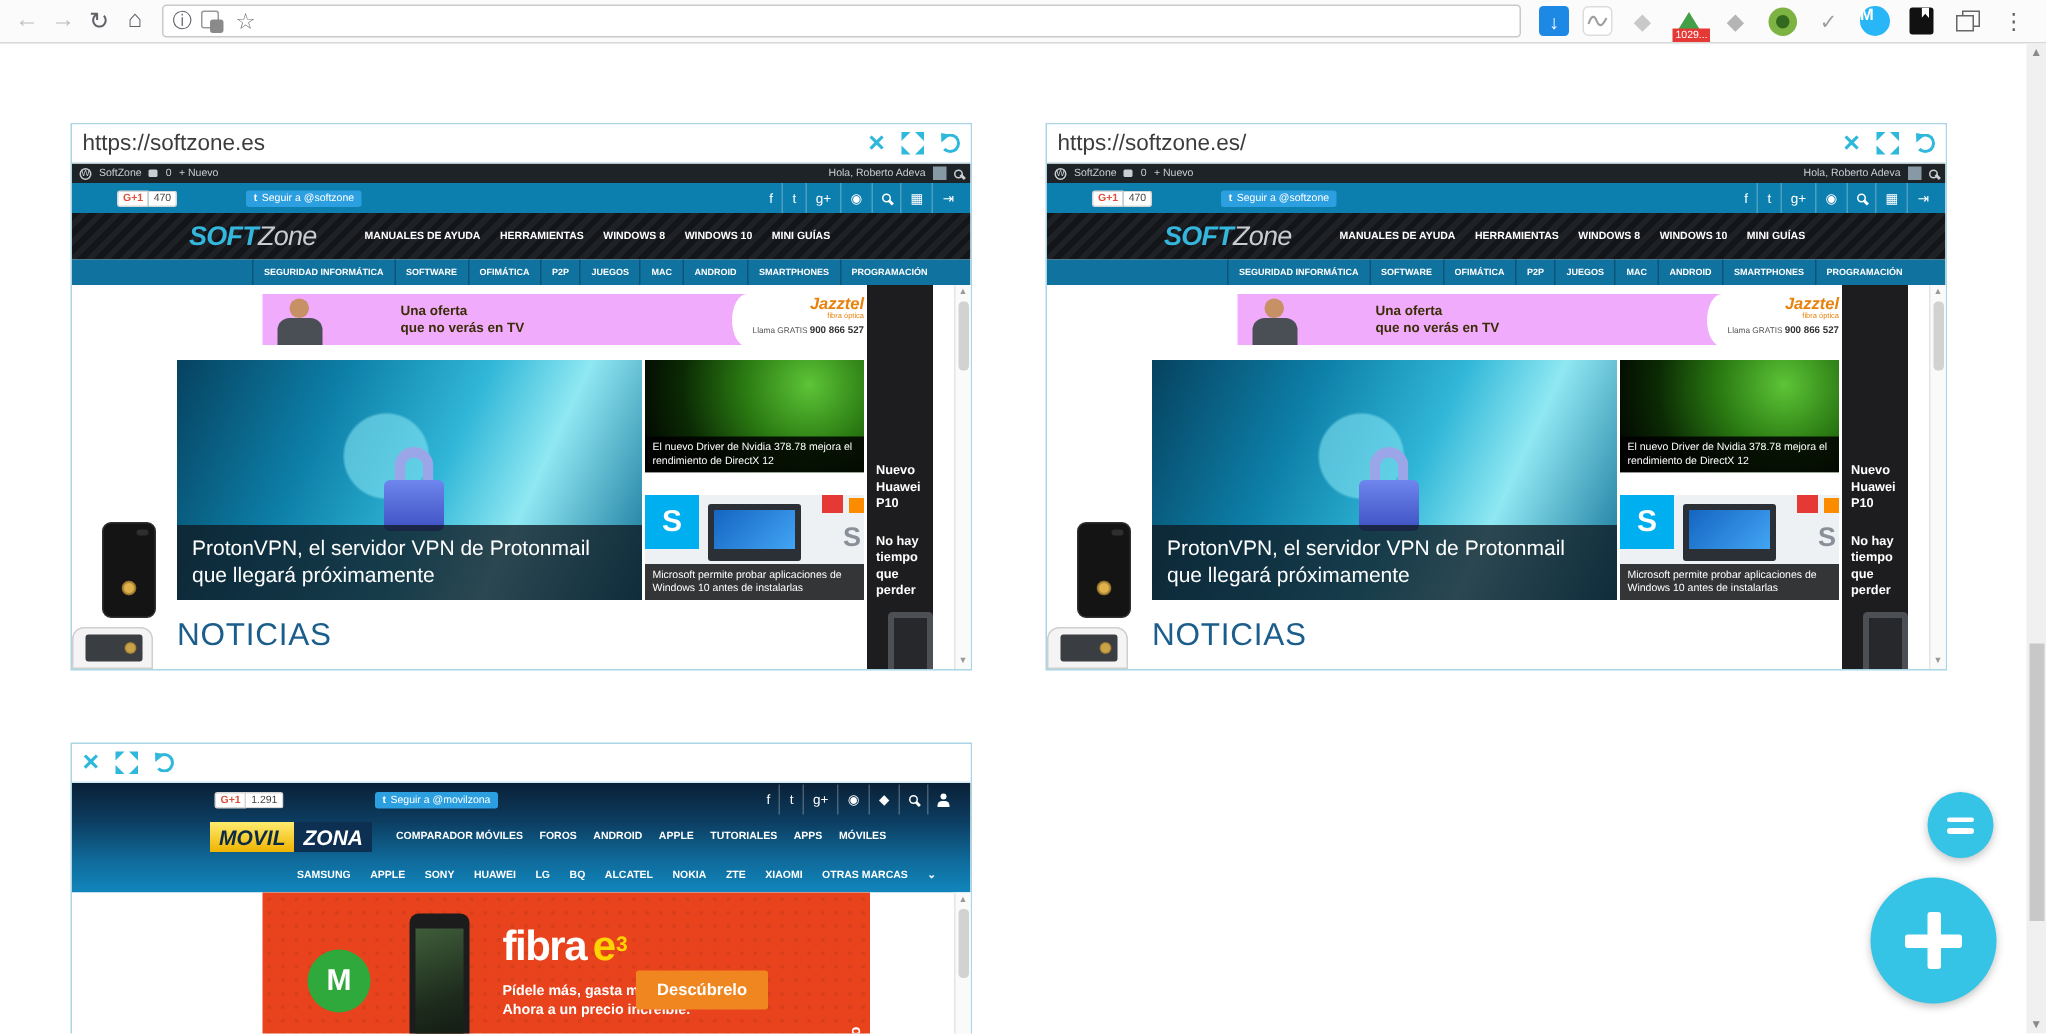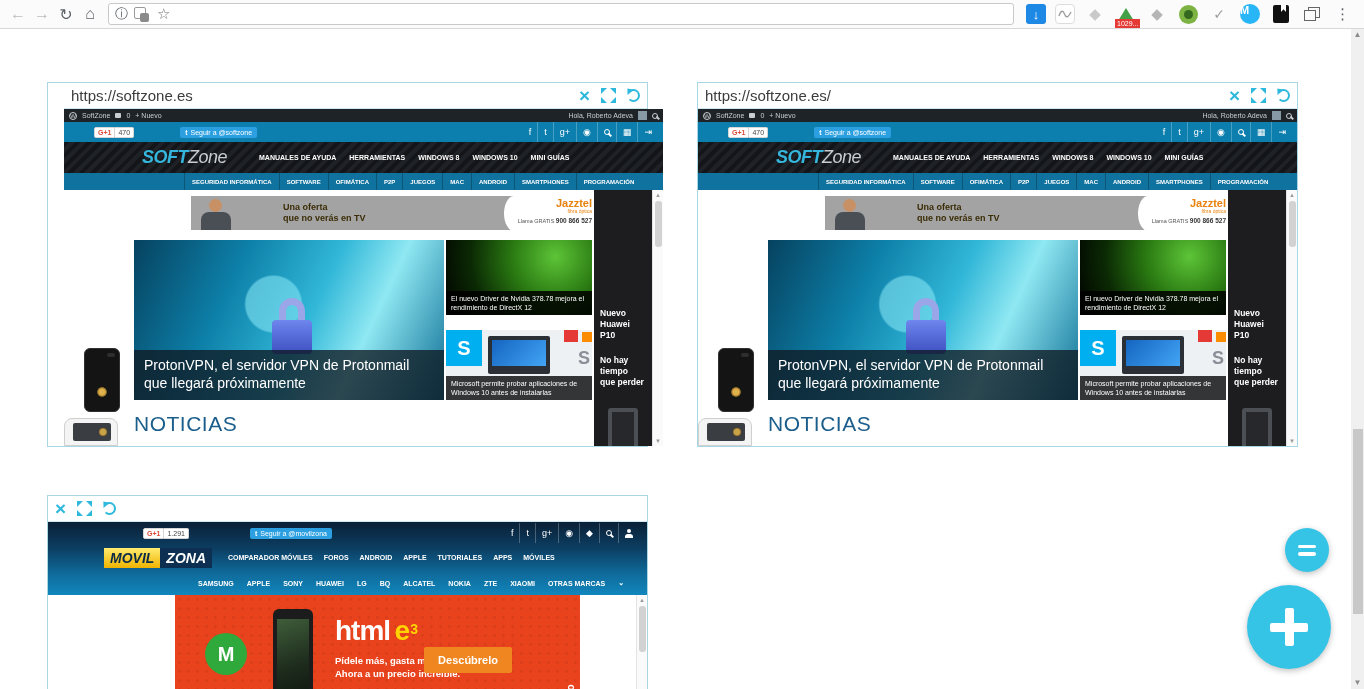--- a/index.html
+++ b/index.html
@@ -38,21 +38,21 @@
   .ext-book { width:16px; height:18px; background:#111; border-radius:2px; position:relative; }
   .ext-book::after { content:""; position:absolute; top:0; right:3px; width:5px; height:7px;
     background:#fff; clip-path:polygon(0 0,100% 0,100% 100%,50% 60%,0 100%); }
   .ext-dup { position:relative; width:16px; height:14px; }
   .ext-dup::before { content:""; position:absolute; top:0; right:0; width:10px; height:9px; border:1.5px solid #666; }
   .ext-dup::after { content:""; position:absolute; bottom:0; left:0; width:10px; height:9px; border:1.5px solid #666; background:#fbfbfb; }
   .menu-dots { font-size:15px; color:#5f6368; padding:0 8px; cursor:pointer; }
 
   
   .panel { position:absolute; width:601px; height:365px; background:#fff; border:1px solid #a9d5e5; }
-  .panel1 { left:47px; top:82px;padding-left:16px; }
+  .panel1 { left:47px; top:82px; }
   .panel2 { left:697px; top:82px; }
   .panel3 { left:47px; top:495px; }
   .panel-header { height:26px; display:flex; align-items:center; padding:0 7px; border-bottom:1px solid #cfe9f2; background:#fff; }
   .panel-url { flex:1; font-size:15px; color:#3c3c3c; }
   .panel-actions { display:flex; align-items:center; gap:11px; }
   .p-close { color:#2eb8dc; font-size:19px; font-weight:bold; line-height:1; cursor:pointer; }
   .p-expand { position:relative; width:15px; height:15px; cursor:pointer; }
   .p-expand i { position:absolute; width:0; height:0; border-style:solid; }
   .p-expand .tl { top:0; left:0; border-width:6px 6px 0 0; border-color:#2eb8dc transparent transparent transparent; }
   .p-expand .tr { top:0; right:0; border-width:0 6px 6px 0; border-color:transparent #2eb8dc transparent transparent; }
@@ -92,27 +92,27 @@
   .sz-logo1 { color:#35b6dd; }
   .sz-logo2 { color:#c8cdd2; font-weight:normal; }
   .sz-topnav { display:flex; gap:13px; margin-left:18px; }
   .sz-topnav span { color:#fff; font-size:7px; font-weight:bold; white-space:nowrap; cursor:pointer; }
 
   .sz-nav { height:17px; background:#0f729f; display:flex; align-items:center; padding-left:120px; }
   .sz-nav span { color:#fff; font-size:6px; font-weight:bold; padding:0 7px; height:17px; display:flex; align-items:center;
     border-left:1px solid rgba(0,0,0,.25); white-space:nowrap; cursor:pointer; }
 
   .sz-body { position:relative; height:256px; background:#fff; }
-  .jz-banner { position:absolute; left:127px; top:6px; width:405px; height:34px; background:#a3a3a3; display:flex; align-items:center; overflow:hidden; }
+  .jz-banner { position:absolute; left:127px; top:6px; width:405px; height:34px; background:#f0abfc; display:flex; align-items:center; overflow:hidden; }
   .jz-man { width:52px; height:35px; position:relative; flex:none; }
   .jz-man::before { content:""; position:absolute; left:18px; top:3px; width:13px; height:13px; border-radius:50%; background:#c89065; }
   .jz-man::after { content:""; position:absolute; left:10px; top:16px; width:30px; height:19px; border-radius:8px 8px 0 0; background:#4a4f55; }
   .jz-text { flex:1; color:#3a2c05; font-size:9px; font-weight:bold; padding-left:40px; line-height:1.25; }
   .jz-right { width:92px; height:35px; background:#fff; flex:none; padding:2px 4px; text-align:right; border-radius:20px 0 0 20px/35px 0 0 35px; }
-  .jz-brand { color:#e8820c; font-size:11px; font-weight:bold; line-height:1; }
+  .jz-brand { color:#e8820c; font-size:11px; font-weight:bold; font-style:italic; line-height:1; }
   .jz-brand2 { color:#e8820c; font-size:5px; line-height:1.1; }
   .jz-phone { font-size:5.5px; color:#555; margin-top:3px; }
   .jz-phone b { color:#333; font-size:6.5px; }
 
   .sz-article { position:absolute; left:70px; top:50px; width:310px; height:160px; overflow:hidden; }
   .sz-article-img { position:absolute; inset:0;
     background:
       radial-gradient(circle at 45% 40%, rgba(140,235,248,.55) 0 14%, rgba(140,235,248,0) 15%),
       linear-gradient(115deg,#06425f 0%,#0d7fa8 30%,#31b7d8 55%,#8fe8f2 72%,#0f6e95 100%); }
   .lock-shackle { position:absolute; left:145px; top:58px; width:26px; height:26px; border:7px solid #9aa6e8; border-bottom:none; border-radius:16px 16px 0 0; }
@@ -127,21 +127,21 @@
   .ms { left:382px; top:140px; height:70px; background:#eef1f4; }
   .sk-tile { position:absolute; left:0; top:0; width:36px; height:36px; background:#00aff0; color:#fff; font-size:20px; font-weight:bold;
     display:flex; align-items:center; justify-content:center; }
   .ms-mon { position:absolute; left:42px; top:6px; width:62px; height:38px; background:#2b2f36; border-radius:2px; }
   .ms-mon::before { content:""; position:absolute; left:4px; top:4px; right:4px; bottom:8px; background:linear-gradient(135deg,#1565c0,#42a5f5); }
   .ms-tile-red { position:absolute; right:14px; top:0; width:14px; height:12px; background:#e53935; }
   .ms-tile-or { position:absolute; right:0; top:2px; width:10px; height:10px; background:#fb8c00; }
   .ms-g { position:absolute; right:2px; top:18px; color:#8a8f98; font-size:18px; font-weight:bold; }
   .ms-cap { position:absolute; left:0; right:0; bottom:0; background:rgba(0,0,0,.78); color:#fff; font-size:7px; padding:3px 5px; line-height:1.3; }
 
-  .sz-sidebar { position:absolute; left:530px; top:0; width:58px; height:256px; background:#1d1d1f; color:#fff; padding:118px 6px 0; }
+  .sz-sidebar { position:absolute; left:530px; top:0; width:44px; height:256px; background:#1d1d1f; color:#fff; padding:118px 6px 0; }
   .hw-strong { font-size:8.5px; font-weight:bold; line-height:1.3; }
   .hw-line { font-size:8.5px; font-weight:bold; line-height:1.3; }
   .hw-gap { height:14px; }
   .hw-phone { position:absolute; bottom:0; left:14px; width:30px; height:38px; background:#4c4f54; border-radius:3px 3px 0 0; }
   .hw-phone::after { content:""; position:absolute; left:4px; top:4px; right:4px; bottom:0; background:#26282c; }
 
   .phone-black { position:absolute; left:20px; top:158px; width:36px; height:64px; background:#141414; border:1px solid #303030; border-radius:6px; }
   .phone-black::after { content:""; position:absolute; left:12px; bottom:14px; width:10px; height:10px; border-radius:50%;
     background:radial-gradient(circle,#e0b24c 0 40%,#7a5c1e 70%,transparent 75%); }
   .phone-black::before { content:""; position:absolute; right:4px; top:4px; width:8px; height:4px; background:#2e2e2e; border-radius:2px; }
@@ -154,21 +154,21 @@
 
   .iframe-scrollbar { position:absolute; right:0; top:0; width:11px; height:100%; background:#fafafa; border-left:1px solid #e4e4e4; }
   .isb-up,.isb-down { position:absolute; left:0; width:100%; height:10px; color:#9a9a9a; font-size:6px; text-align:center; line-height:10px; cursor:pointer; }
   .isb-up { top:0; } .isb-down { bottom:0; }
   .isb-thumb { position:absolute; left:1.5px; top:11px; width:7px; height:46px; background:#d2d2d2; border-radius:3px; cursor:pointer; }
 
   
   .mz-head { height:73px; background:linear-gradient(180deg,#0a2036 0%,#0c3d61 35%,#0f6c9c 72%,#1186bd 100%); }
   .mz-row1 { height:22px; display:flex; align-items:center; padding:0 8px 0 95px; gap:6px; }
   .mz-row1 .tw-btn { margin-left:55px; }
-  .mz-row2 { height:27px; display:flex; align-items:center; padding-left:56px; }
+  .mz-row2 { height:27px; display:flex; align-items:center; padding-left:92px; }
   .mz-logo { display:flex; font-style:italic; font-weight:bold; font-size:14px; margin-right:16px; }
   .mz-logo1 { background:linear-gradient(180deg,#ffec6e,#efb300); color:#0a2a45; padding:2px 6px; }
   .mz-logo2 { background:#0d2f52; color:#fff; padding:2px 6px; }
   .mz-nav { display:flex; gap:11px; }
   .mz-nav span { color:#fff; font-size:7px; font-weight:bold; white-space:nowrap; cursor:pointer; }
   .mz-row3 { height:24px; display:flex; align-items:center; gap:13px; padding-left:150px; }
   .mz-row3 span { color:#fff; font-size:7px; font-weight:bold; white-space:nowrap; cursor:pointer; }
   .mz-caret { font-size:8px; }
 
   .mz-body { position:relative; height:264px; background:#fff; }
@@ -561,21 +561,21 @@
           <span>XIAOMI</span>
           <span>OTRAS MARCAS</span>
           <span class="mz-caret">⌄</span>
         </div>
       </div>
       <div class="mz-body">
         <div class="moto-ad">
           <span class="moto-circle">M</span>
           <span class="moto-phone"></span>
           <span class="moto-main">
-            <div class="moto-title"><span class="mt-w">html</span> <span class="mt-y">e</span><sup class="mt-sup">3</sup></div>
+            <div class="moto-title"><span class="mt-w">fibra</span> <span class="mt-y">e</span><sup class="mt-sup">3</sup></div>
             <div class="moto-sub">
               <div>Pídele más, gasta menos.</div>
               <div>Ahora a un precio increíble.</div>
             </div>
           </span>
           <span class="moto-cta">Descúbrelo</span>
 
           <span class="moto-lenovo">Lenovo</span>
         </div>
         <div class="iframe-scrollbar">

